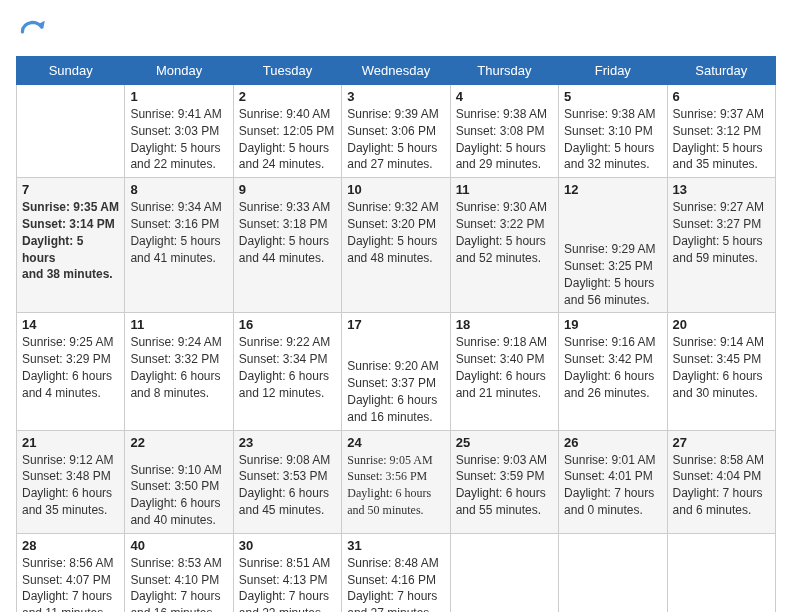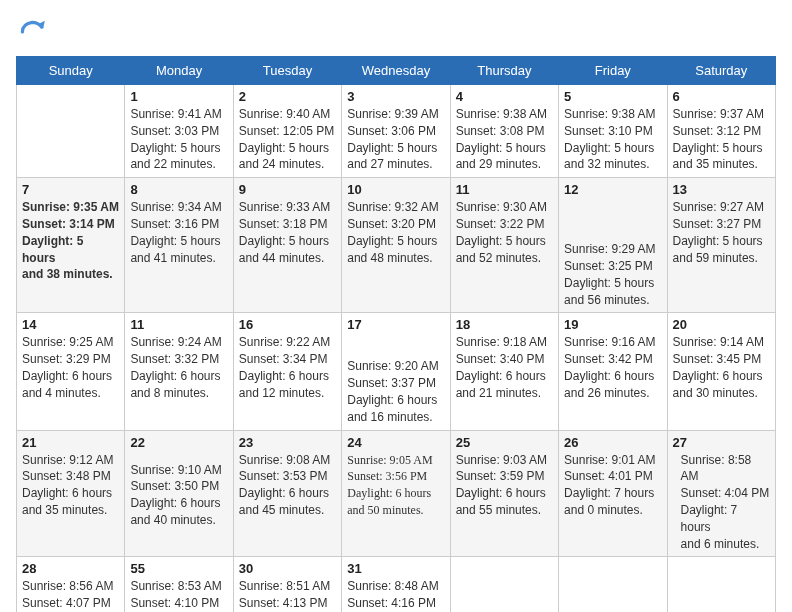--- a/index.html
+++ b/index.html
@@ -297,36 +297,36 @@
         </td>
         <td>
           <div class="day-num">26</div>
           <div class="day-info" style="white-space: pre-line;">Sunrise: 9:01 AM
 Sunset: 4:01 PM
 Daylight: 7 hours
 and 0 minutes.</div>
         </td>
         <td>
           <div class="day-num">27</div>
-          <div class="day-info" style="white-space: pre-line; margin-left: 8px;">Sunrise: 8:58 AM
+          <div class="day-info" style="white-space: pre-line;">Sunrise: 8:58 AM
 Sunset: 4:04 PM
 Daylight: 7 hours
 and 6 minutes.</div>
         </td>
       </tr>
       <tr>
         <td>
           <div class="day-num">28</div>
           <div class="day-info" style="white-space: pre-line;">Sunrise: 8:56 AM
 Sunset: 4:07 PM
 Daylight: 7 hours
 and 11 minutes.</div>
         </td>
         <td>
-          <div class="day-num">55</div>
+          <div class="day-num">40</div>
           <div class="day-info" style="white-space: pre-line;">Sunrise: 8:53 AM
 Sunset: 4:10 PM
 Daylight: 7 hours
 and 16 minutes.</div>
         </td>
         <td>
           <div class="day-num">30</div>
           <div class="day-info" style="white-space: pre-line;">Sunrise: 8:51 AM
 Sunset: 4:13 PM
 Daylight: 7 hours

